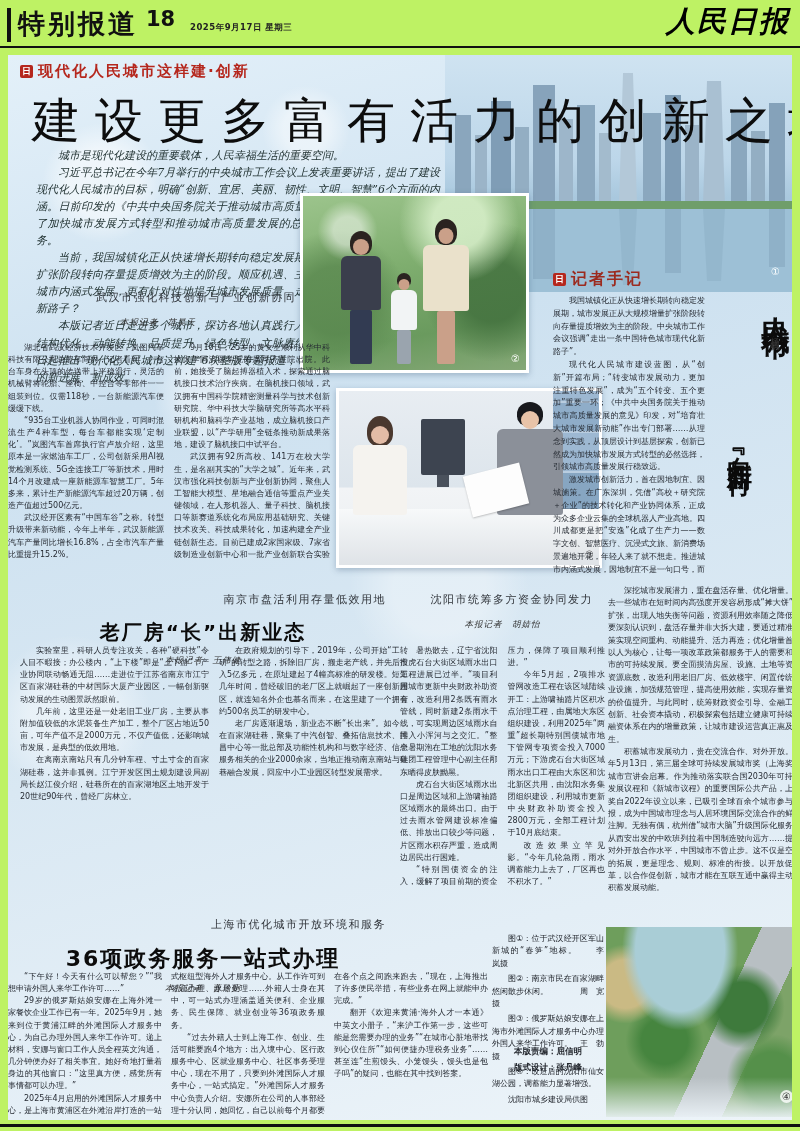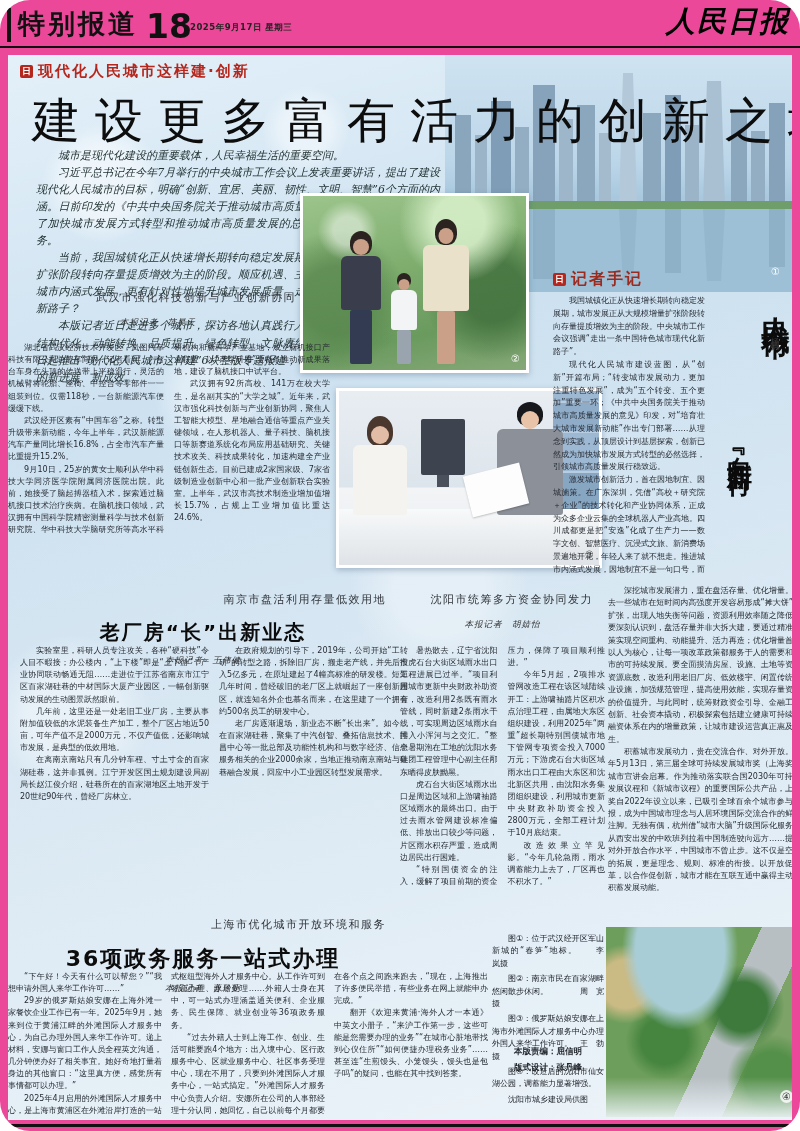--- a/index.html
+++ b/index.html
@@ -1,22 +1,22 @@
 <!DOCTYPE html>
 <html><head>
 <meta charset="utf-8">
 <style>
   html,body{margin:0;padding:0;background:#ffffff;}
-  .sheet{position:relative;width:800px;height:1131px;background:#ec4899;overflow:hidden;
-         font-family:"DejaVu Sans","Liberation Sans",sans-serif;color:#1d2430;border-radius:30px;}
+  .sheet{position:relative;width:800px;height:1131px;background:#bef264;overflow:hidden;
+         font-family:"DejaVu Sans","Liberation Sans",sans-serif;color:#1d2430;}
   
   .pheader{position:absolute;left:0;top:0;width:800px;height:46px;border-bottom:2.5px solid #111;}
   .corner{position:absolute;left:7px;top:8px;width:3.5px;height:34px;background:#111;}
   .sec-label{position:absolute;left:18px;top:6px;font-size:27px;font-weight:bold;letter-spacing:3px;color:#111;}
-  .page-num{position:absolute;left:146px;top:7px;font-size:33px;font-weight:bold;color:#111;}
+  .page-num{position:absolute;left:146px;top:7px;font-size:21px;font-weight:bold;color:#111;}
   .date-line{position:absolute;left:190px;top:22px;font-size:8.5px;font-weight:bold;color:#222;letter-spacing:.5px;}
   .masthead{position:absolute;right:10px;top:2px;font-size:29px;font-weight:bold;font-style:italic;
             font-family:"DejaVu Serif","Liberation Serif",serif;color:#000;letter-spacing:2px;}
   
   .content{position:absolute;left:8px;top:55px;width:784px;height:1065px;overflow:hidden;
     background:
       radial-gradient(circle at 12% 12%, rgba(255,255,255,.55) 0 34px, rgba(255,255,255,0) 60px),
       radial-gradient(circle at 38% 7%,  rgba(255,255,255,.45) 0 22px, rgba(255,255,255,0) 44px),
       radial-gradient(circle at 26% 32%, rgba(255,255,255,.40) 0 30px, rgba(255,255,255,0) 58px),
       radial-gradient(circle at 55% 50%, rgba(255,255,255,.35) 0 46px, rgba(255,255,255,0) 90px),
@@ -208,20 +208,21 @@
     </div>
 
     <div class="art1-head">
       <p class="a-kicker">武汉市强化科技创新与产业创新协同</p>
       <p class="a-byline">
         <span>本报记者</span>　<span>范昊天</span>
       </p>
     </div>
     <div class="art1-body cols cols2">
         <p>湖北省武汉经济技术开发区，岚图汽车科技有限公司总装车间内，记者看到，一台台车身在头顶的传送带上平稳滑行，灵活的机械臂将轮胎、座椅、中控台等零部件一一组装到位。仅需118秒，一台新能源汽车便缓缓下线。</p>
+        <p>“935台工业机器人协同作业，可同时混流生产4种车型，每台车都能实现‘定制化’。”岚图汽车首席执行官卢放介绍，这里原本是一家燃油车工厂，公司创新采用AI视觉检测系统、5G全连接工厂等新技术，用时14个月改建成一座新能源车智慧工厂。5年多来，累计生产新能源汽车超过20万辆，创造产值超过500亿元。</p>
         <p>武汉经开区素有“中国车谷”之称。转型升级带来新动能，今年上半年，武汉新能源汽车产量同比增长16.8%，占全市汽车产量比重提升15.2%。</p>
         <p>9月10日，25岁的黄女士顺利从华中科技大学同济医学院附属同济医院出院。此前，她接受了脑起搏器植入术，探索通过脑机接口技术治疗疾病。在脑机接口领域，武汉拥有中国科学院精密测量科学与技术创新研究院、华中科技大学脑研究所等高水平科研机构和脑科学产业基地，成立脑机接口产业联盟，以“产学研用”全链条推动新成果落地，建设了脑机接口中试平台。</p>
         <p>武汉拥有92所高校、141万在校大学生，是名副其实的“大学之城”。近年来，武汉市强化科技创新与产业创新协同，聚焦人工智能大模型、星地融合通信等重点产业关键领域，在人形机器人、量子科技、脑机接口等新赛道系统化布局应用基础研究、关键技术攻关、科技成果转化，加速构建全产业链创新生态。目前已建成2家国家级、7家省级制造业创新中心和一批产业创新联合实验室。上半年，武汉市高技术制造业增加值增长15.7%，占规上工业增加值比重达24.6%。</p>
       </div>
 
     <div class="photo-desk">
       <div class="ph">
         <div class="desk-window"></div>
         <div class="desk-top"></div>
         <div class="monitor"></div>

